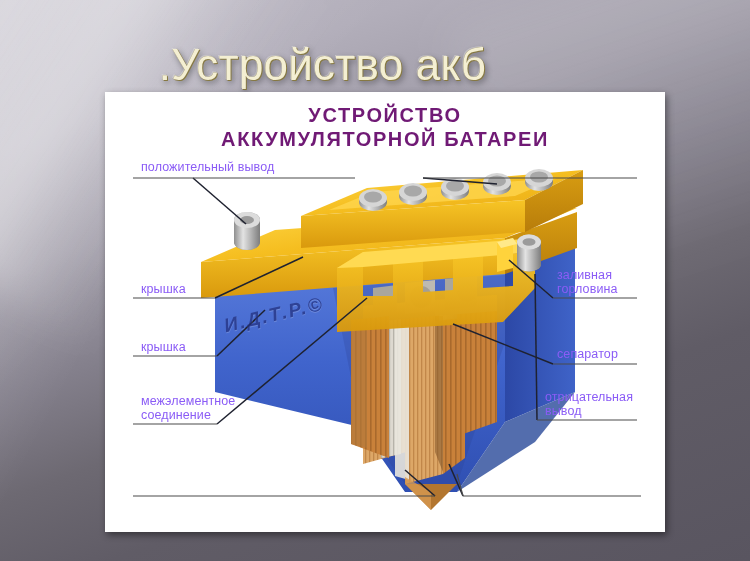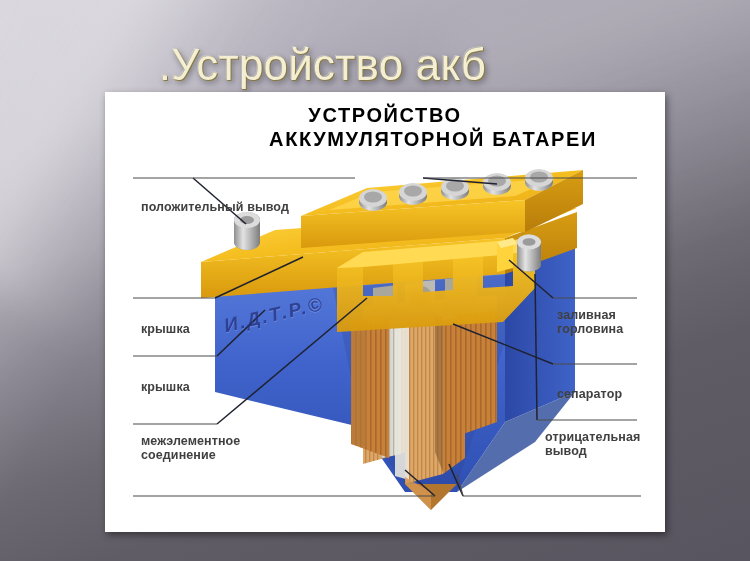--- a/index.html
+++ b/index.html
@@ -43,27 +43,27 @@
   }
   
   #panel{
     position:absolute;left:105px;top:92px;width:560px;height:440px;
     background:#ffffff;
     box-shadow:2px 3px 7px rgba(0,0,0,0.45);
   }
   #fig{position:absolute;left:0;top:0;width:560px;height:440px;}
   .figtitle{
     position:absolute;left:0;width:560px;text-align:center;
-    color:#000000;font-weight:bold;letter-spacing:1.6px;font-size:20px;
+    color:#701a75;font-weight:bold;letter-spacing:1.6px;font-size:20px;
   }
   #ft1{top:12px;}
-  #ft2{top:36px;margin-left:48px;}
+  #ft2{top:36px;}
   .lbl{
-    position:absolute;color:#404040;font-weight:bold;font-size:12.5px;
-    line-height:14px;white-space:nowrap;letter-spacing:.1px;margin-top:40px;
+    position:absolute;color:#8b5cf6;font-weight:normal;font-size:12.5px;
+    line-height:14px;white-space:nowrap;letter-spacing:.1px;
   }
   .wm{
     position:absolute;color:#23307e;opacity:.72;font-style:italic;font-weight:bold;
     font-size:19px;letter-spacing:2px;transform:rotate(-13deg);
     text-shadow:0 1px 0 rgba(255,255,255,.25);
   }
 </style>
 </head>
 <body>
 

